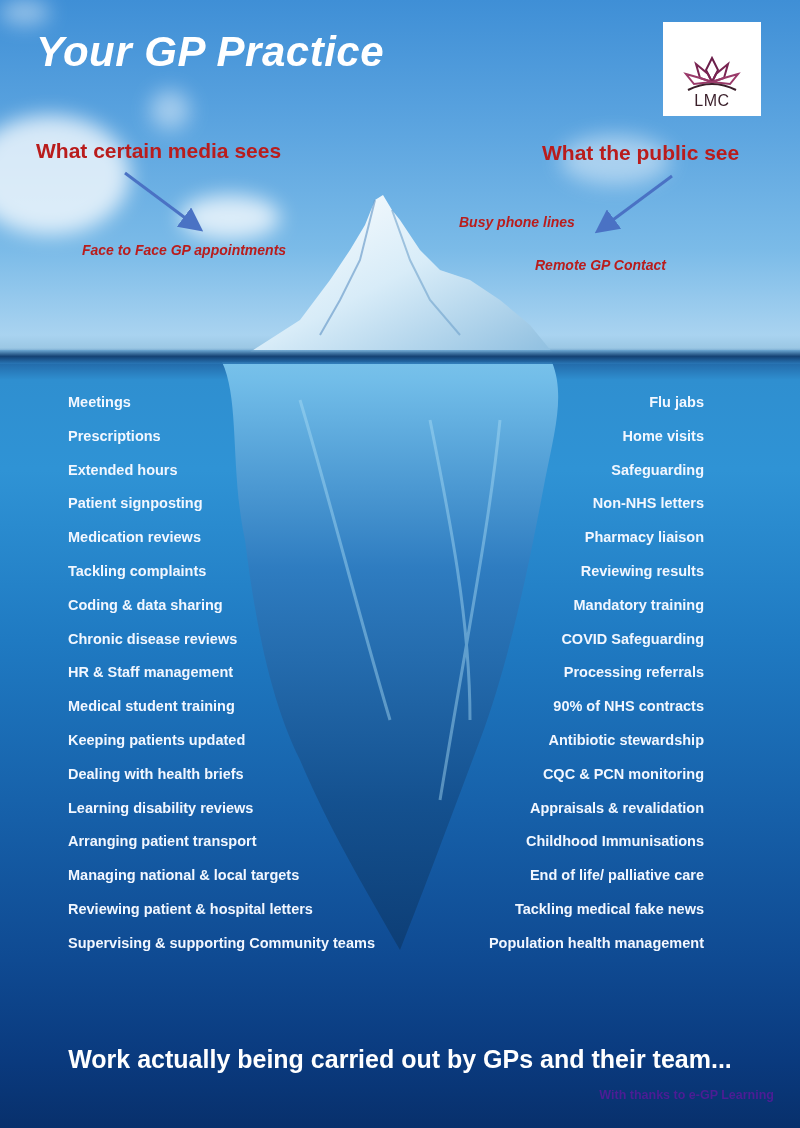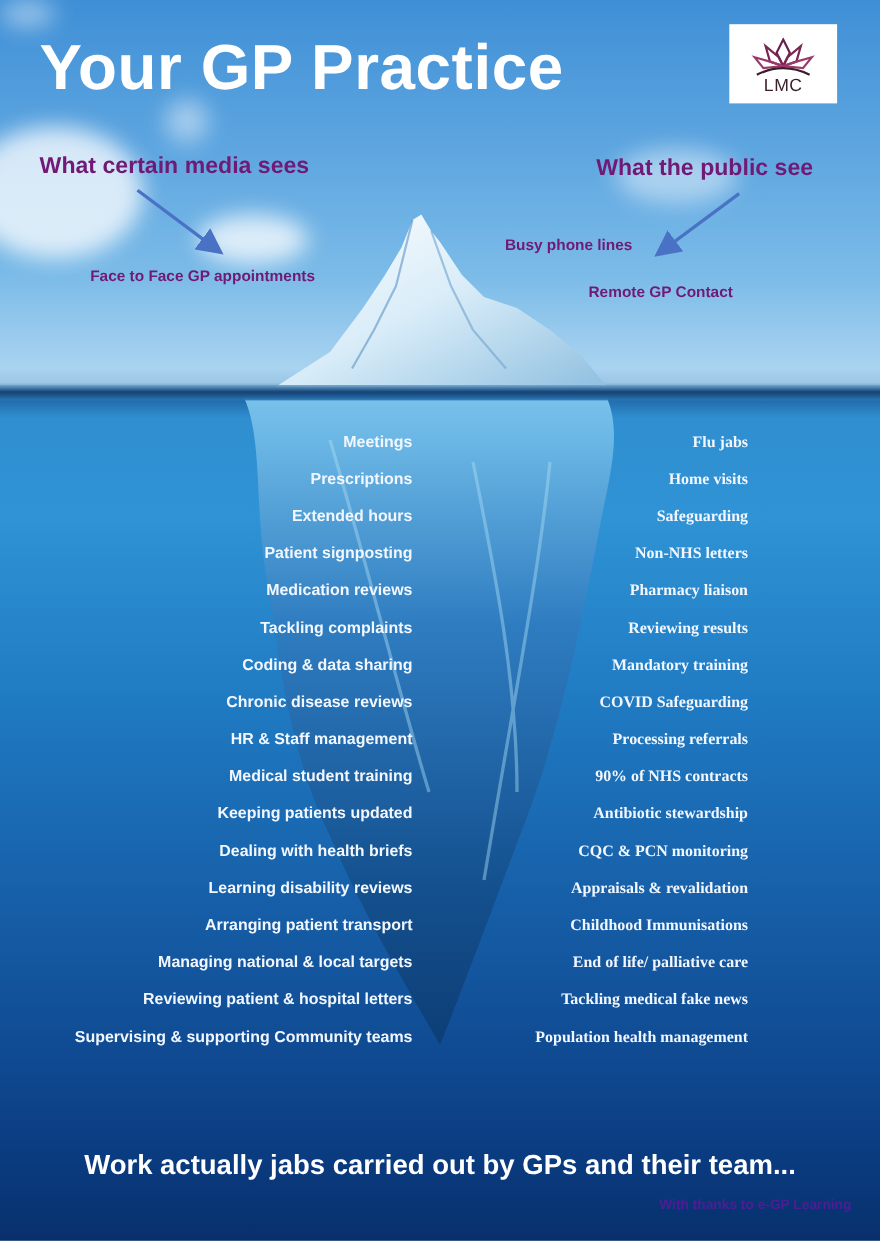--- a/index.html
+++ b/index.html
@@ -7,34 +7,34 @@
       width: 800px; height: 1128px; overflow: hidden; position: relative;
       font-family: "Liberation Sans", "DejaVu Sans", sans-serif;
       background: linear-gradient(to bottom,
         #3f8fd6 0px, #5aa3df 120px, #7bbbe8 250px, #a9d3f0 335px,
         #9bc7e4 348px, #1f5f9e 358px, #2f8fd0 380px, #2f93d5 470px,
         #1f7ac2 640px, #165fa8 820px, #0f4a92 960px, #0a3a7e 1060px, #08306c 1128px);
     }
     .cloud { position: absolute; border-radius: 50%; background: rgba(255,255,255,0.75); filter: blur(10px); }
     .sea-line { position: absolute; left: 0; top: 350px; width: 800px; height: 14px;
       background: linear-gradient(to bottom, #6aa6d2, #123d6e 45%, #2a78b8); opacity: .9; }
-    .title { position: absolute; left: 36px; top: 28px; font-size: 58px; font-weight: bold;
-      color: #ffffff; letter-spacing: 0.5px; }
-    .logo { position: absolute; left: 663px; top: 22px; width: 98px; height: 72px; background: #fff;
+    .title { position: absolute; left: 36px; top: 28px; font-size: 42px; font-weight: bold;
+      color: #ffffff; letter-spacing: 0.5px; font-style: italic; }
+    .logo { position: absolute; left: 663px; top: 22px; width: 98px; height: 94px; background: #fff;
       display: flex; flex-direction: column; align-items: center; justify-content: flex-end; padding-bottom: 6px; box-sizing: border-box; }
     .logo-text { font-size: 16px; color: #3a1f2a; letter-spacing: 0.5px; }
-    .label-dark { position: absolute; font-weight: bold; color: #701a75; }
+    .label-dark { position: absolute; font-weight: bold; color: #b91c1c; }
     .hdr { font-size: 21px; }
-    .small { font-size: 14px; }
+    .small { font-size: 14px; font-style: italic; }
     .arrow { position: absolute; }
     .berg { position: absolute; }
     .list { position: absolute; top: 394px; margin: 0; padding: 0; list-style: none; }
-    .list li { height: 33.8px; font-size: 14.5px; font-weight: bold; color: #f2f7ff; white-space: nowrap; text-align: right; }
+    .list li { height: 33.8px; font-size: 14.5px; font-weight: bold; color: #f2f7ff; white-space: nowrap; }
     .list.left { left: 68px; }
-    .list.right { right: 120px; text-align: right; font-family: Liberation Serif, serif; }
+    .list.right { right: 96px; text-align: right; }
     .footer { position: absolute; left: 0; width: 800px; text-align: center; top: 1045px;
       font-size: 25px; font-weight: bold; color: #fff; }
     .credit { position: absolute; right: 26px; top: 1088px; font-size: 12.5px; font-weight: bold; color: #4c1d95; }
   </style>
 </head>
 <body>
 
 <div class="cloud" style="left:-30px;top:115px;width:160px;height:120px;"></div>
 <div class="cloud" style="left:180px;top:195px;width:100px;height:45px;"></div>
 <div class="cloud" style="left:150px;top:90px;width:40px;height:40px;opacity:.6"></div>
@@ -124,14 +124,14 @@
   <li>90% of NHS contracts</li>
   <li>Antibiotic stewardship</li>
   <li>CQC &amp; PCN monitoring</li>
   <li>Appraisals &amp; revalidation</li>
   <li>Childhood Immunisations</li>
   <li>End of life/ palliative care</li>
   <li>Tackling medical fake news</li>
   <li>Population health management</li>
 </ul>
 
-<div class="footer">Work actually jabs carried out by GPs and their team...</div>
+<div class="footer">Work actually being carried out by GPs and their team...</div>
 <div class="credit">With thanks to e-GP Learning</div>
 
 </body></html>

